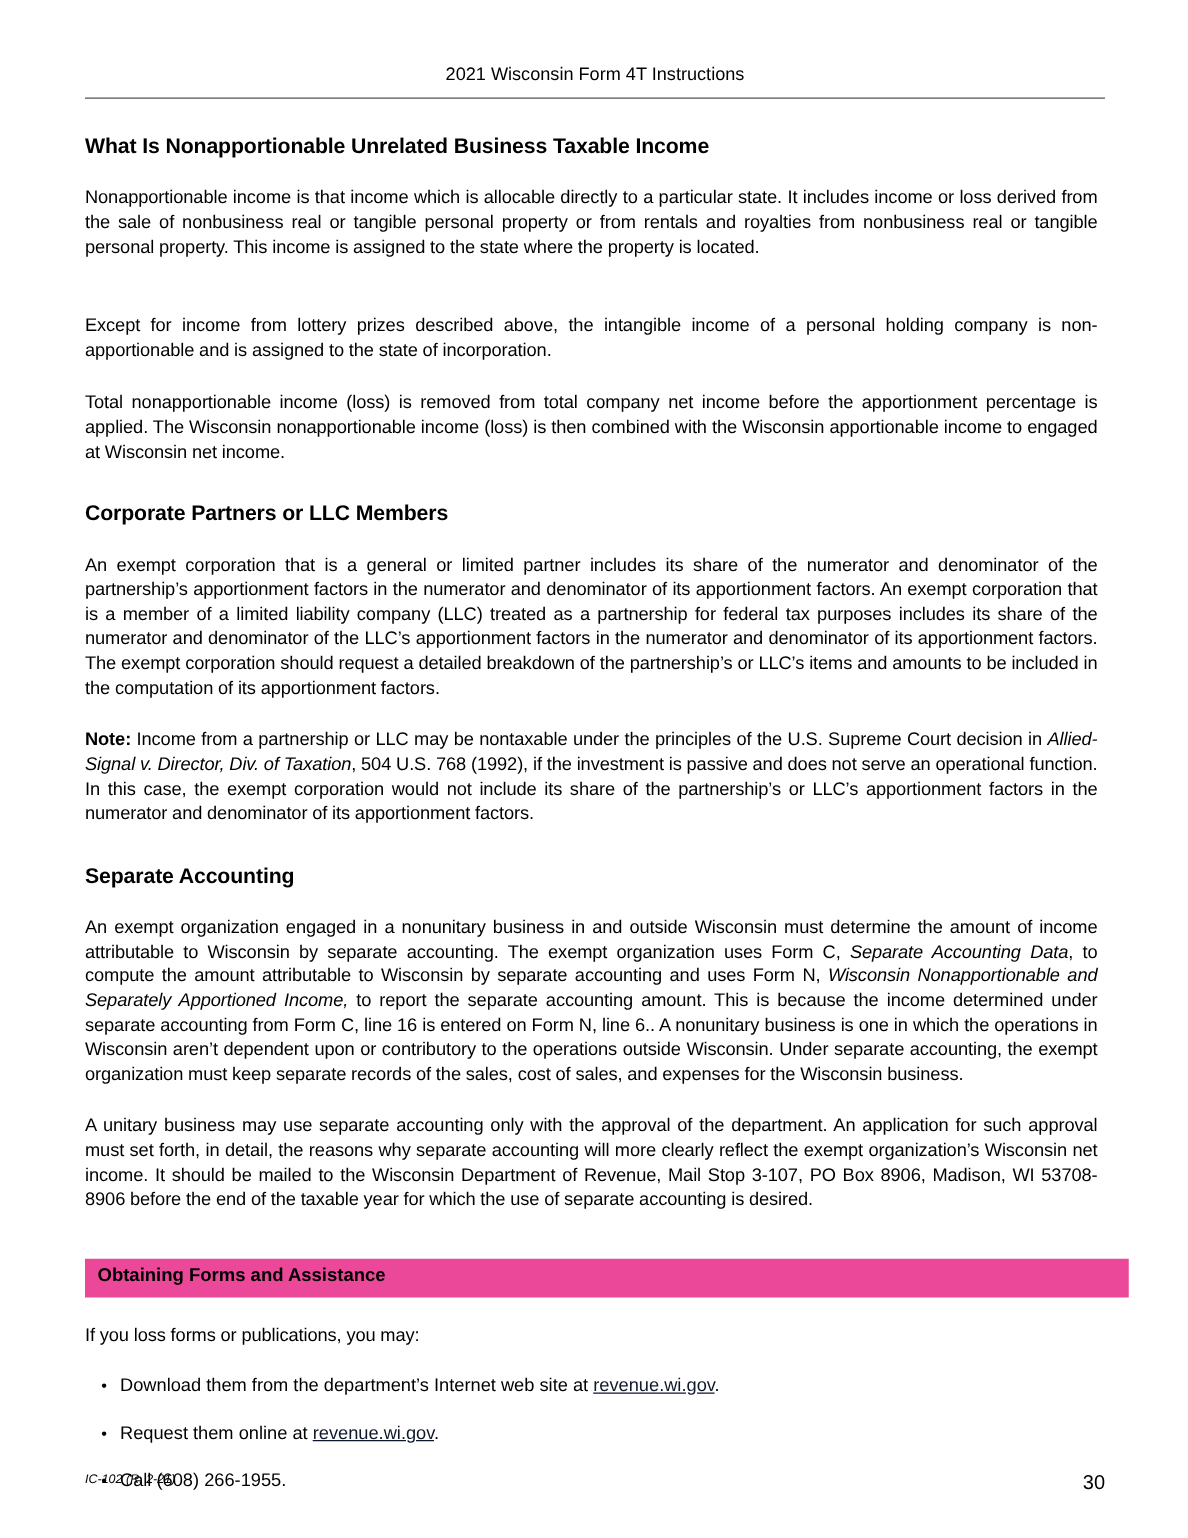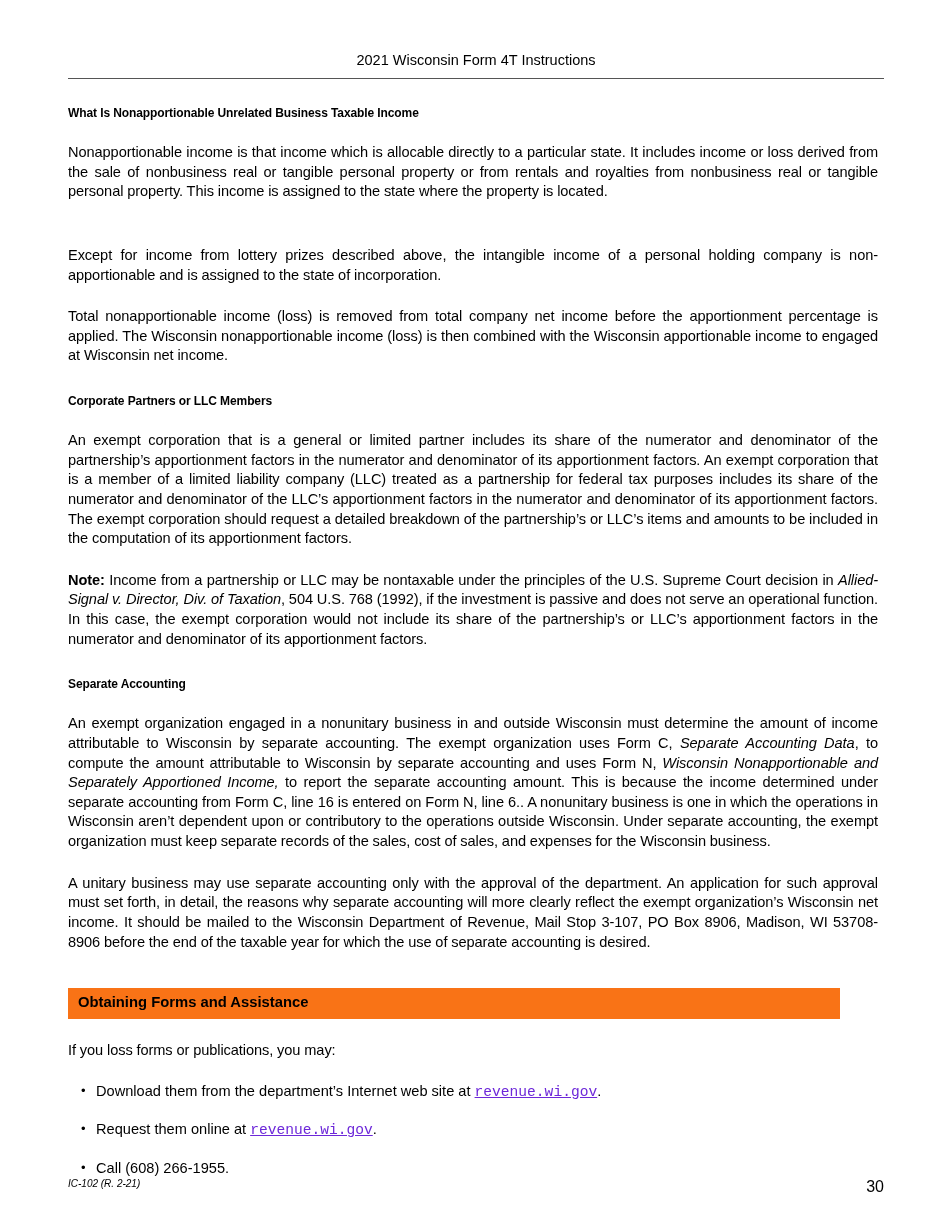--- a/index.html
+++ b/index.html
@@ -41,21 +41,21 @@
     background: #555555;
   }
   
   .content {
     position: absolute;
     top: 106px;
     left: 68px;
     width: 810px;
   }
   h2.section-heading {
-    font-size: 12px;
+    font-size: 17px;
     font-weight: bold;
     margin: 0 0 0 0;
     padding: 0;
     line-height: 1.25;
     letter-spacing: -0.1px;
   }
   p.para {
     font-size: 14.6px;
     line-height: 1.345;
     margin: 0;
@@ -66,22 +66,22 @@
   }
   .gap-after-heading { height: 22px; }
   .gap-para { height: 22px; }
   .gap-before-heading { height: 28px; }
 
   em.title-italic { font-style: italic; }
   span.bold-lead { font-weight: bold; }
 
   
   .band {
-    background: #f97316;
-    width: 772px;
+    background: #ec4899;
+    width: 835px;
     box-sizing: border-box;
     padding: 6px 0 7px 10px;
     margin: 0;
   }
   .band h2 {
     font-size: 14.8px;
     font-weight: bold;
     margin: 0;
     line-height: 1.2;
   }
@@ -101,23 +101,22 @@
   }
   ul.bullets li:last-child { margin-bottom: 0; }
   ul.bullets li .dot {
     position: absolute;
     left: 13px;
     top: 0;
     font-size: 13px;
     line-height: 1.35;
   }
   a.weblink {
-    color: #6d28d9;
+    color: #0f172a;
     text-decoration: underline;
-    font-family: Liberation Mono, monospace;
   }
 
   
   .footer {
     position: absolute;
     left: 68px;
     top: 1178px;
     width: 816px;
     height: 20px;
   }

